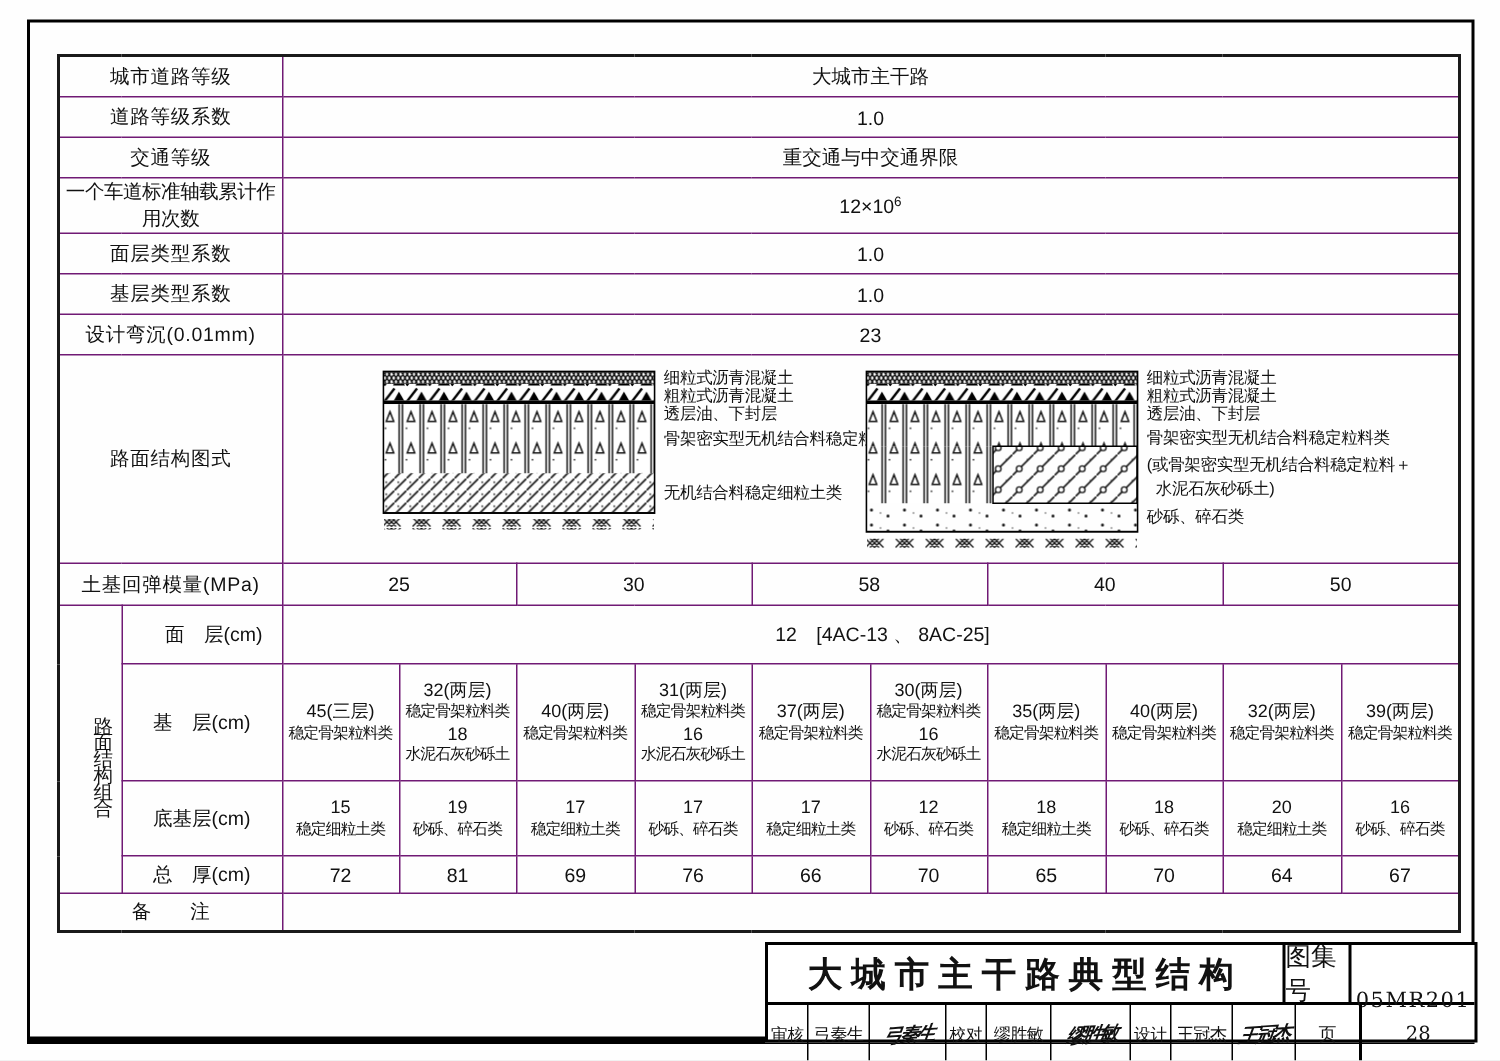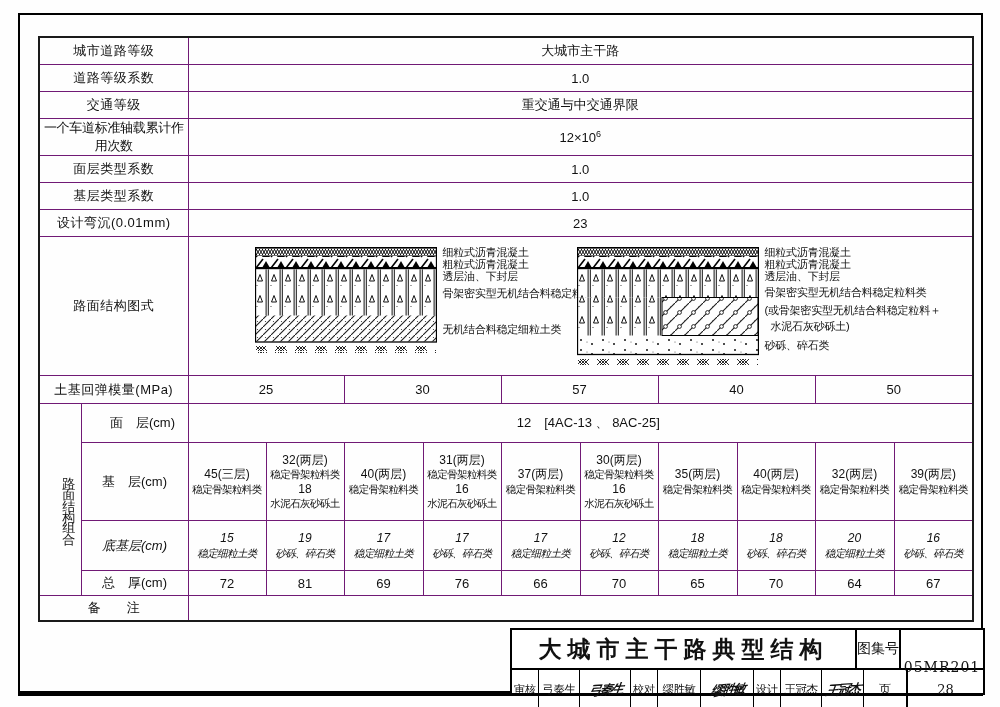--- a/index.html
+++ b/index.html
@@ -7,21 +7,21 @@
         font-family:"Liberation Sans","DejaVu Sans",sans-serif;color:#111;overflow:hidden;}
   .frame{position:absolute;left:18px;top:13px;width:961px;height:676px;
          border:2px solid #000;border-bottom:5px solid #000;}
   
   table.main{position:absolute;left:38px;top:36px;width:934px;border-collapse:collapse;
              table-layout:fixed;border:2px solid #1a1a1a;}
   table.main td{border:1px solid #701a75;padding:0;text-align:center;vertical-align:middle;
                 font-size:13px;overflow:hidden;}
   tr.h27 td{height:26px;} tr.h29 td{height:28px;} tr.h138 td{height:138px;}
   tr.h28 td{height:27px;} tr.h39 td{height:38px;padding-left:16px;} tr.h78 td{height:77px;}
-  tr.h50 td{height:49px;font-style:italic;} tr.h25 td{height:24px;}
+  tr.h50 td{height:49px;} tr.h25 td{height:24px;}
   td.lbl{text-align:left;padding-left:8px;font-size:12.5px;letter-spacing:0.5px;}
   td.tight{font-size:10px;letter-spacing:-0.3px;padding-left:5px;}
   td.notes{text-align:center;padding-left:0;}
   sup{font-size:9px;}
   .vtext{writing-mode:vertical-lr;text-orientation:upright;letter-spacing:11px;
          font-size:13px;margin:0 auto;}
   .stack{display:flex;flex-direction:column;justify-content:center;align-items:center;height:100%;}
   .cv{font-size:12px;line-height:1.3;}
   .cm{font-size:10.5px;line-height:1.25;letter-spacing:-0.6px;white-space:nowrap;}
   td.surface{font-size:13px;}
@@ -31,21 +31,21 @@
   .dsvg{position:absolute;}
   .dlabel{position:absolute;font-size:11px;line-height:12px;white-space:nowrap;
           letter-spacing:-0.2px;}
   
   .tblock{position:absolute;left:510px;top:628px;width:471px;height:63px;
           border:2px solid #000;background:#fff;}
   .tb-top{display:flex;height:38px;border-bottom:2px solid #000;}
   .tb-title{width:343px;border-right:2px solid #000;display:flex;align-items:center;
             justify-content:center;font-size:23px;font-weight:bold;letter-spacing:6px;}
   .tb-atlas-label{width:42px;border-right:2px solid #000;display:flex;align-items:center;
-            justify-content:center;font-size:14px;}
+            justify-content:center;font-size:17px;}
   .tb-atlas-no{flex:1;display:flex;align-items:center;justify-content:center;
             font-family:"DejaVu Serif","Liberation Serif",serif;font-size:14px;letter-spacing:1px;margin-top:36px;}
   .tb-bottom{display:flex;height:39px;}
   .tb-bottom .c{border-right:1px solid #000;display:flex;align-items:center;
             justify-content:center;overflow:hidden;}
   .c.small{font-size:11px;width:26px;}
   .c.name{font-size:11.5px;letter-spacing:-0.5px;}
   .c.sig{font-size:13px;font-weight:bold;font-style:italic;transform-origin:center;
          white-space:nowrap;}
   .c.sig span{display:inline-block;transform:rotate(-4deg) skewX(-12deg);letter-spacing:-2px;}
@@ -195,21 +195,21 @@
             <div class="dlabel" style="left:582px;top:83px">水泥石灰砂砾土)</div>
             <div class="dlabel" style="left:576px;top:102px">砂砾、碎石类</div>
           </div>
         </td>
       </tr>
 
       <tr class="h28">
         <td colspan="2" class="lbl">土基回弹模量(MPa)</td>
         <td colspan="2">25</td>
         <td colspan="2">30</td>
-        <td colspan="2">57</td>
+        <td colspan="2">58</td>
         <td colspan="2">40</td>
         <td colspan="2">50</td>
       </tr>
 
       <tr class="h39">
         <td rowspan="4">
             <div class="vtext">路面结构组合</div>
           </td>
         <td class="sub">面　层(cm)</td>
         <td colspan="10" class="surface">12　[4AC-13 、 8AC-25]</td>

